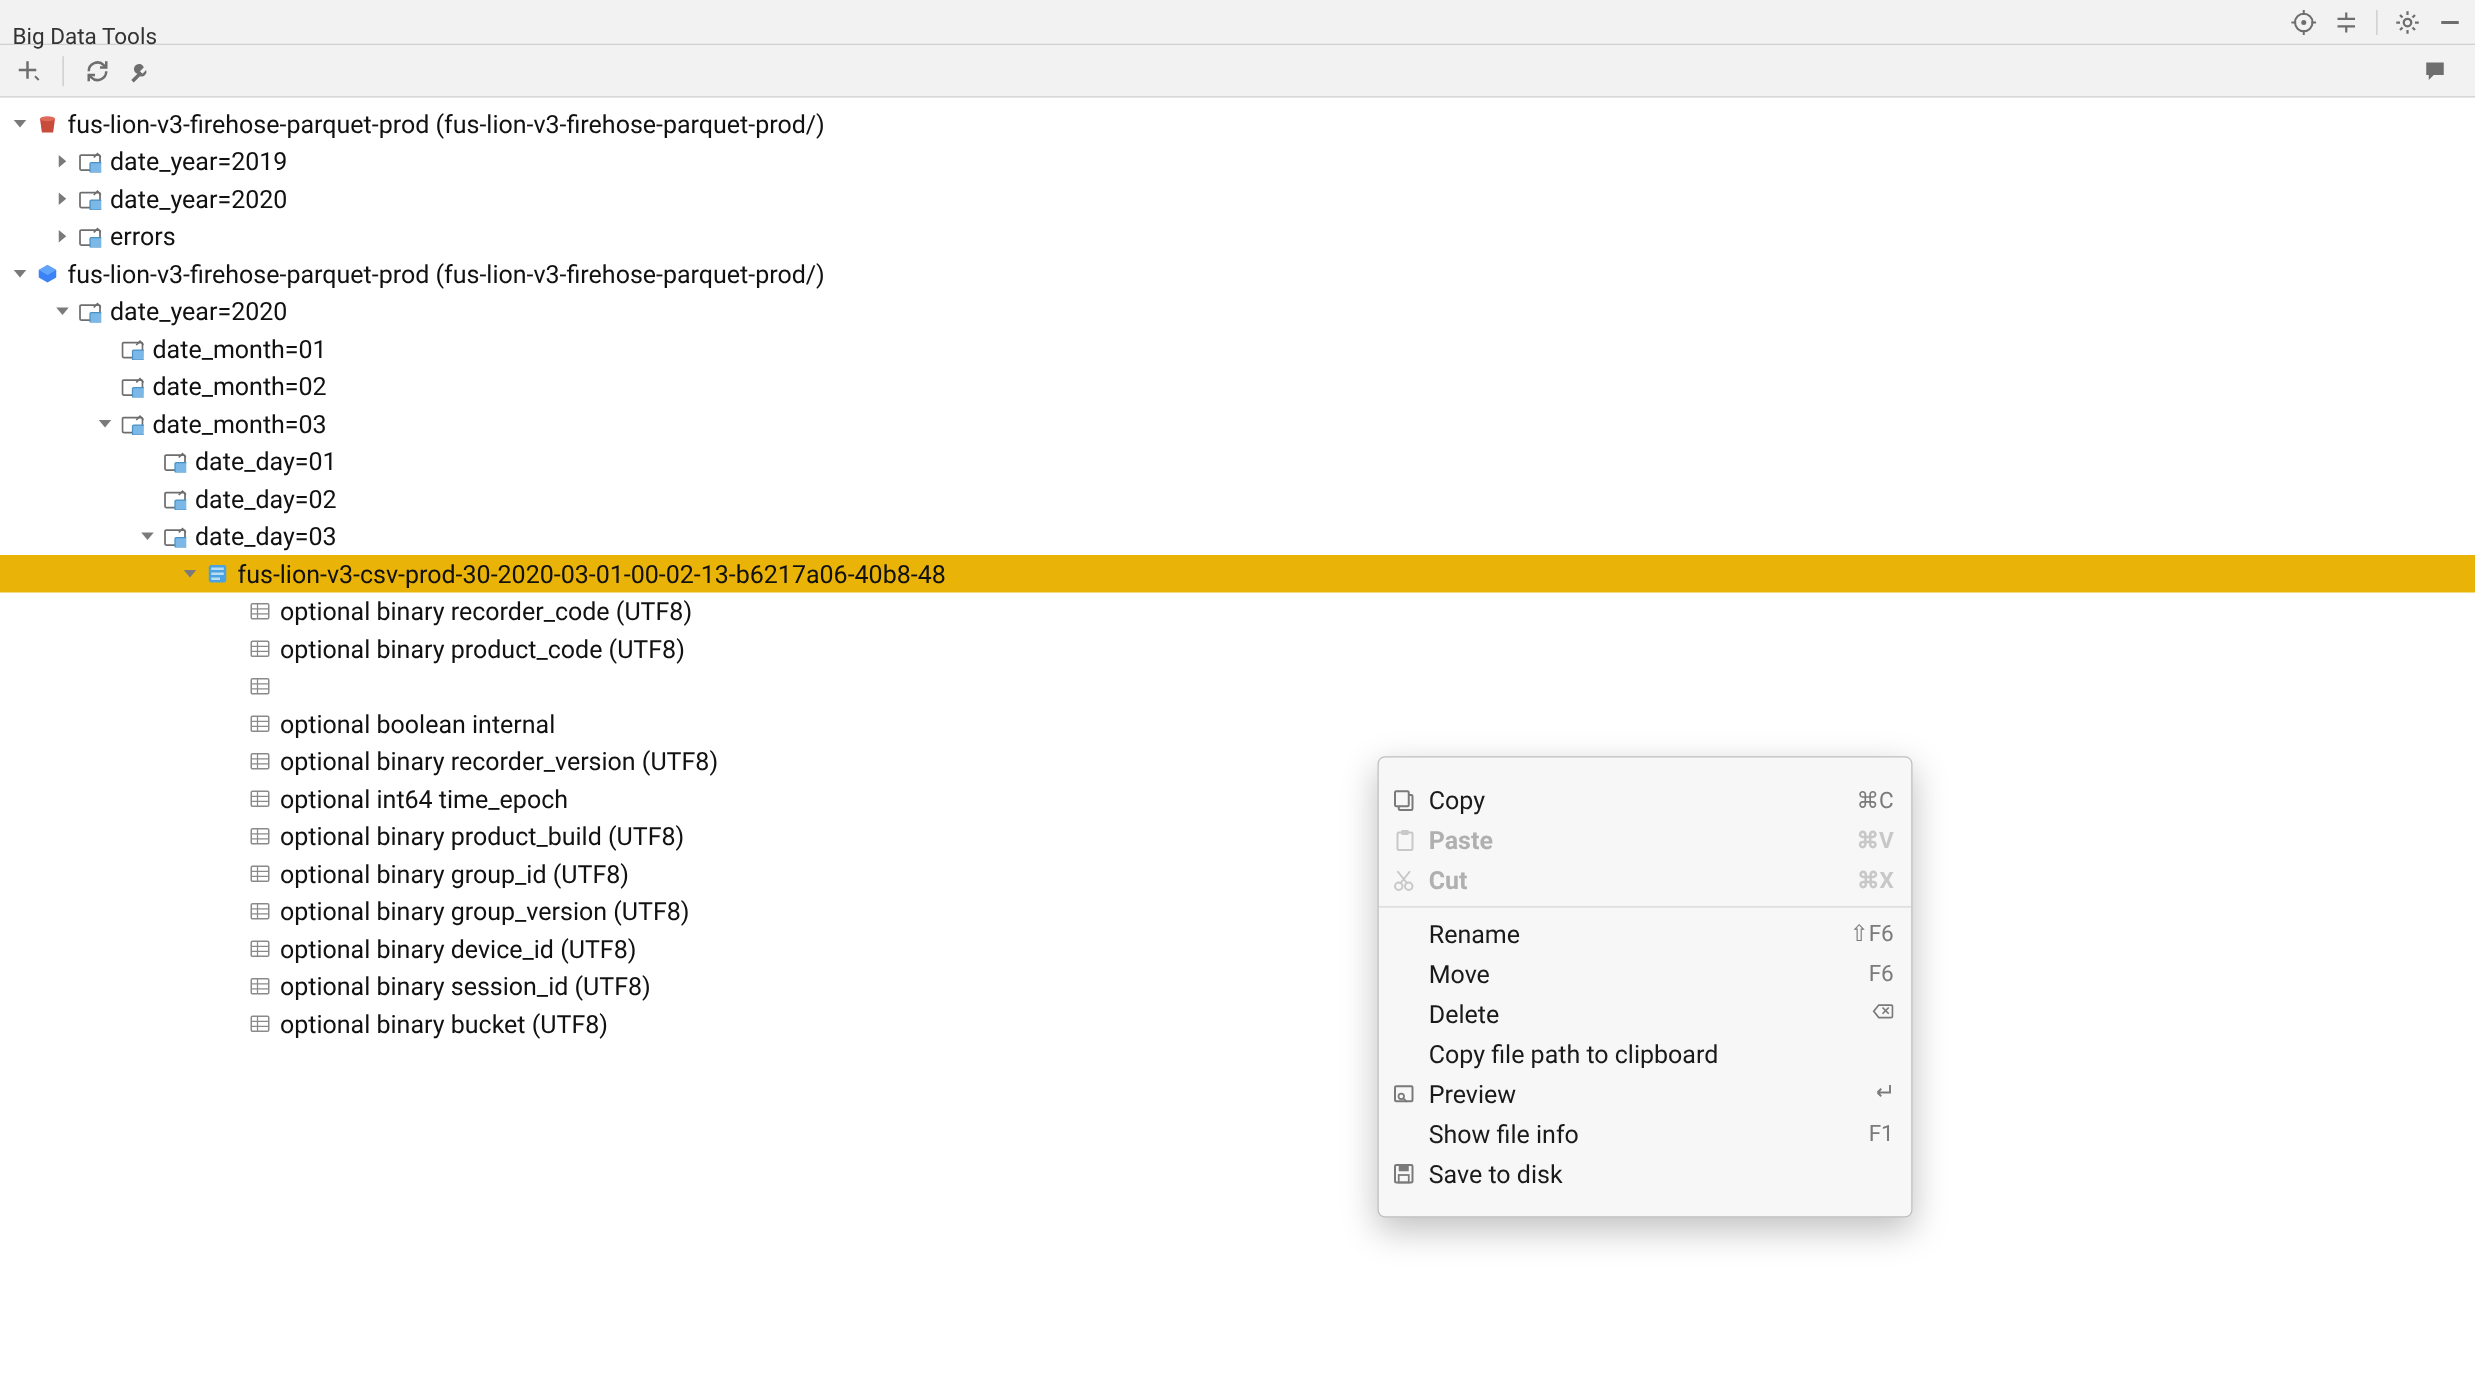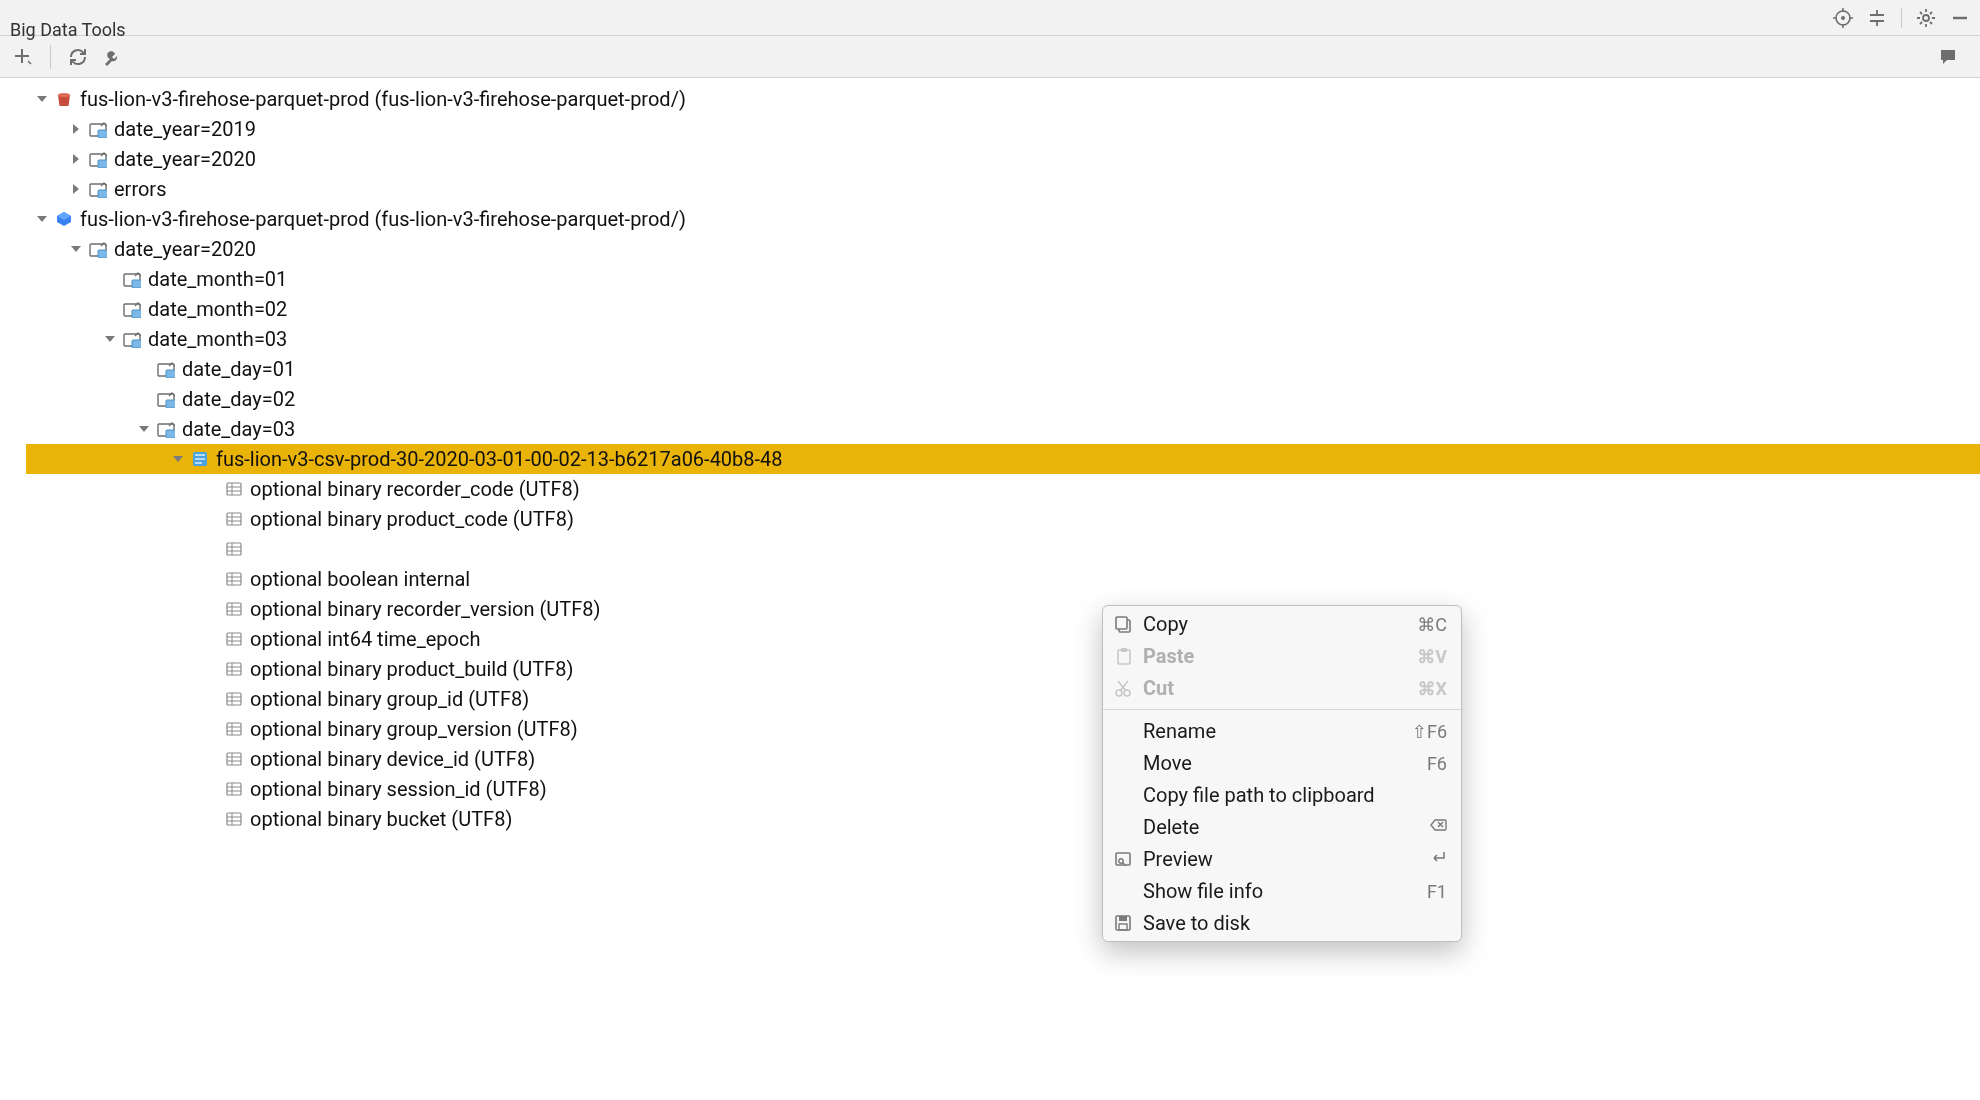--- a/index.html
+++ b/index.html
@@ -73,21 +73,20 @@
     font-size: 20px;
     line-height: 1.55;
     padding-top: 6px;
     user-select: none;
   }
   .tree-row {
     display: flex;
     align-items: center;
     height: 30px;
     white-space: nowrap;
-    margin-left: 26px;
   }
   .indent { display: inline-block; height: 1px; }
   .disclosure {
     width: 16px; height: 16px;
     display: inline-flex; align-items: center; justify-content: center;
     margin-right: 4px;
     color: #7a7a7a;
     flex: 0 0 auto;
   }
   .disclosure.none { visibility: hidden; }
@@ -106,22 +105,22 @@
     background: #eab308;
   }
 
   
   .context-menu {
     position: absolute;
     background: #f7f7f7;
     border: 1px solid #bfbfbf;
     border-radius: 6px;
     box-shadow: 0 10px 28px rgba(0,0,0,0.25);
-    width: 360px;
-    padding: 2px 0;
+    width: 428px;
+    padding: 18px 0;
     font-size: 20px;
   }
   .menu-item {
     display: flex;
     align-items: center;
     height: 32px;
     padding: 0 14px 0 10px;
     color: #1a1a1a;
     cursor: default;
     gap: 10px;
@@ -616,30 +615,30 @@
       <span class="menu-label">Rename</span>
       <span class="menu-shortcut">⇧F6</span>
     </div>
     <div class="menu-item">
       <span class="menu-icon"></span>
       <span class="menu-label">Move</span>
       <span class="menu-shortcut">F6</span>
     </div>
     <div class="menu-item">
       <span class="menu-icon"></span>
-      <span class="menu-label">Copy file path to clipboard</span>
-    </div>
-    <div class="menu-item">
-      <span class="menu-icon"></span>
       <span class="menu-label">Delete</span>
       <span class="menu-shortcut"><svg viewBox="0 0 18 18" width="18" height="18">
           <use href="#ico-backspace"></use>
         </svg></span>
     </div>
     <div class="menu-item">
+      <span class="menu-icon"></span>
+      <span class="menu-label">Copy file path to clipboard</span>
+    </div>
+    <div class="menu-item">
       <span class="menu-icon">
         <svg viewBox="0 0 18 18">
           <use href="#ico-preview"></use>
         </svg>
       </span>
       <span class="menu-label">Preview</span>
       <span class="menu-shortcut"><svg viewBox="0 0 18 18" width="18" height="18">
           <use href="#ico-return"></use>
         </svg></span>
     </div>

